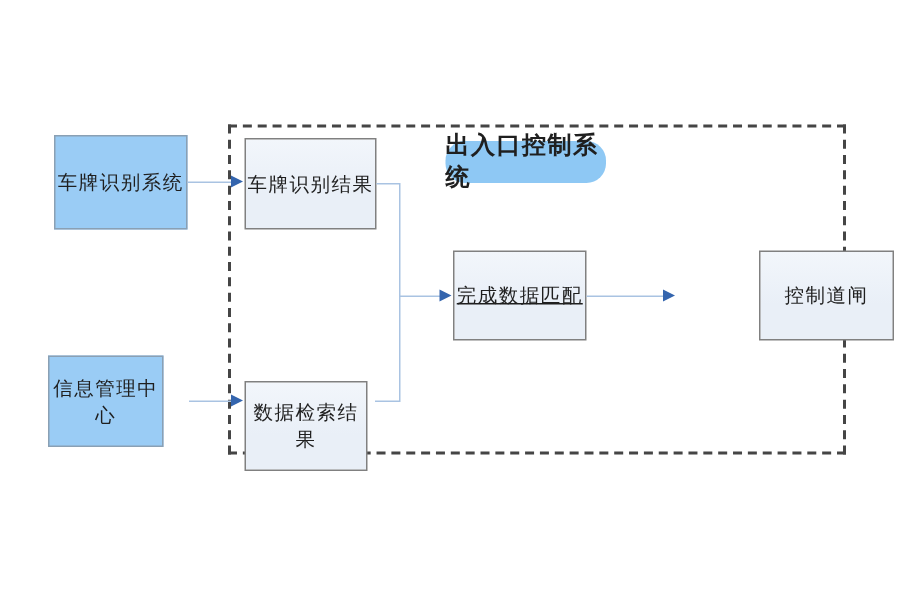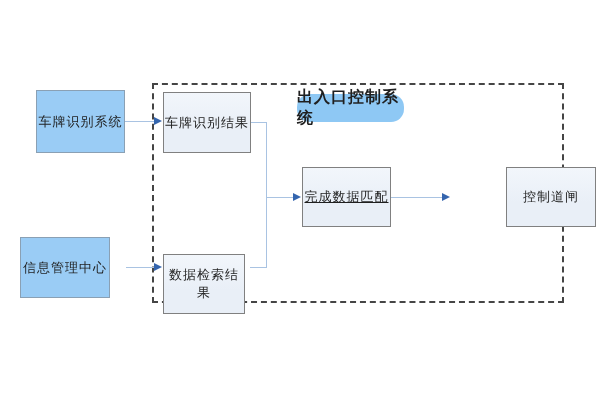--- a/index.html
+++ b/index.html
@@ -78,21 +78,21 @@
   <div class="boundary" style="left:152px; top:83px; width:412px; height:220px;"></div>
 
   <div class="title-badge" style="left:297px; top:94px; width:107px; height:28px;">
     <span>出入口控制系统</span>
   </div>
 
   <div class="node node-source" style="left:36px; top:90px; width:89px; height:63px;">
     <span>车牌识别系统</span>
   </div>
 
-  <div class="node node-source" style="left:20px; top:237px; width:90px; height:61px;">
+  <div class="node node-source" style="left:32px; top:237px; width:77px; height:61px;">
     <span>信息管理中心</span>
   </div>
 
   <div class="node node-result" style="left:163px; top:92px; width:88px; height:61px;">
     <span>车牌识别结果</span>
   </div>
 
   <div class="node node-result" style="left:163px; top:238px; width:82px; height:60px;margin-top:16px;">
     <span>数据检索结果</span>
   </div>

